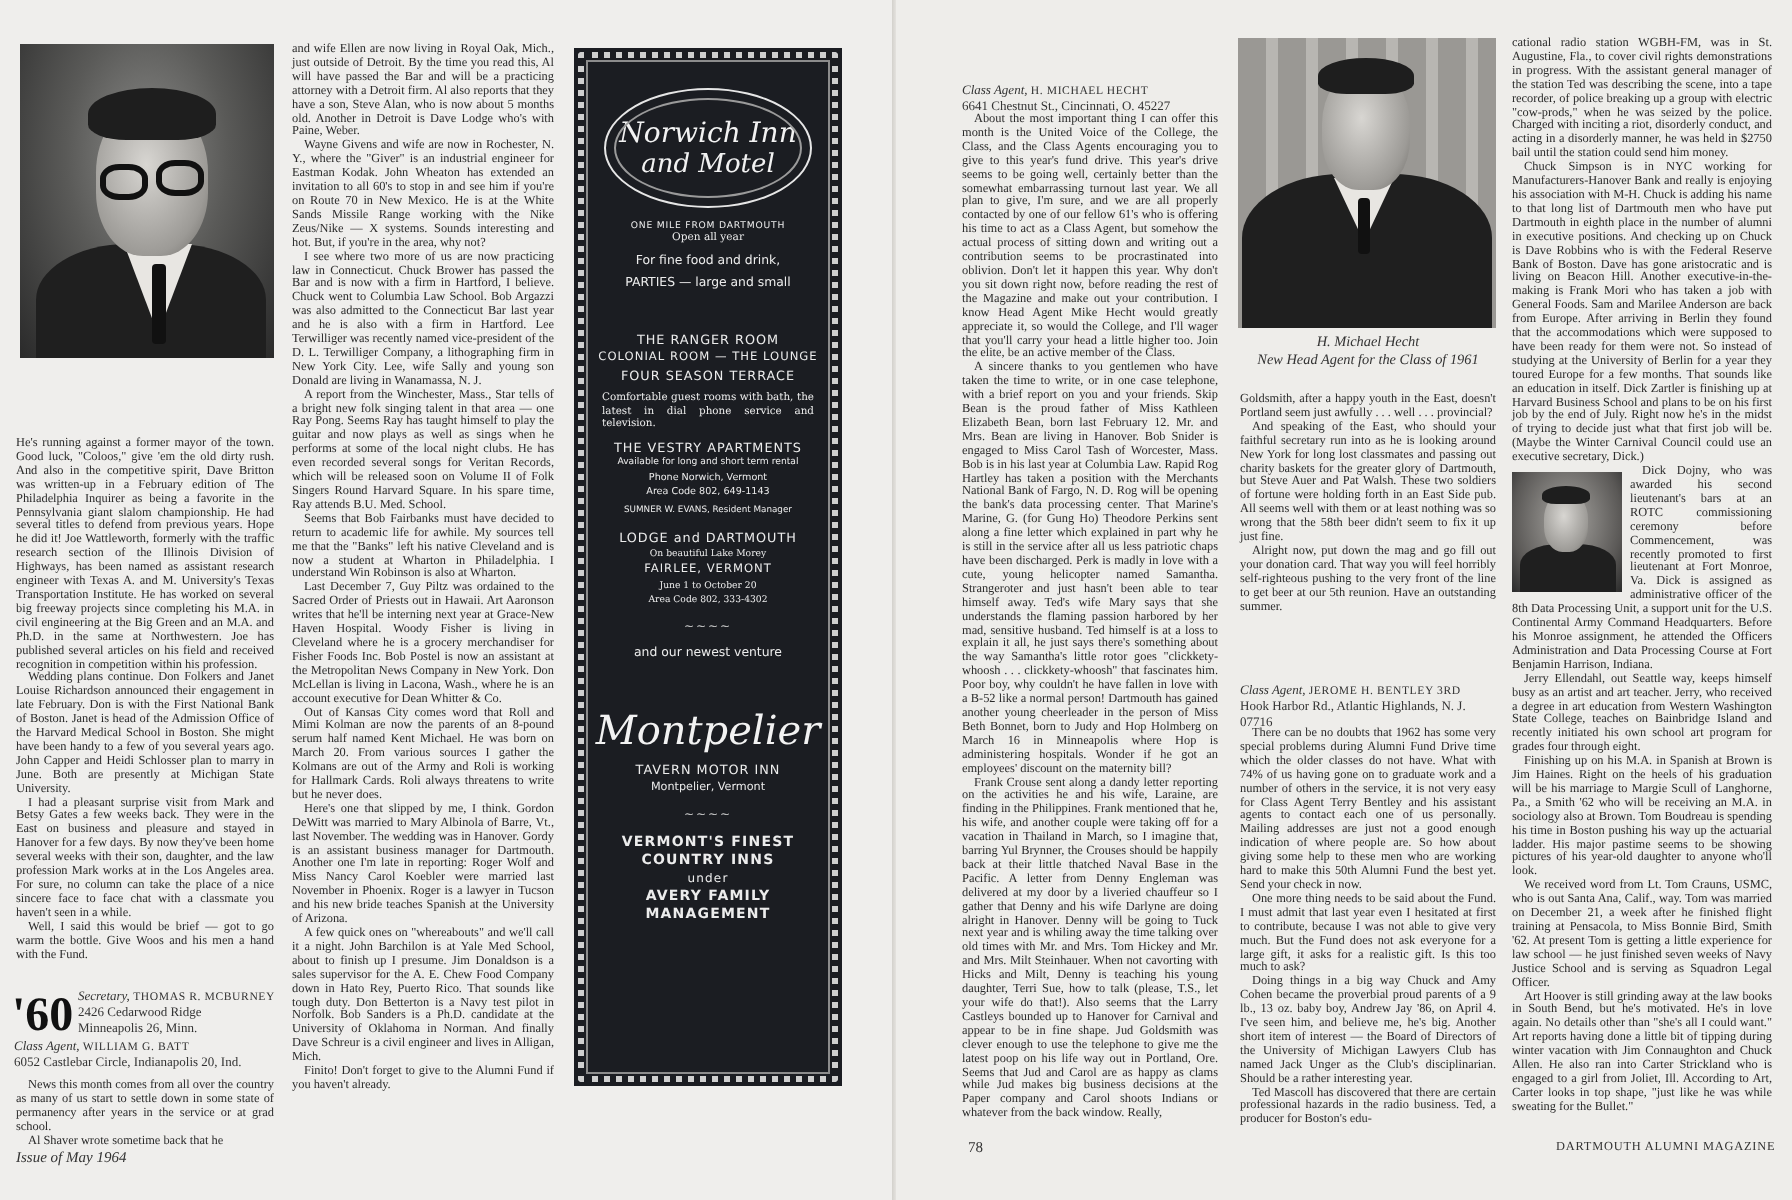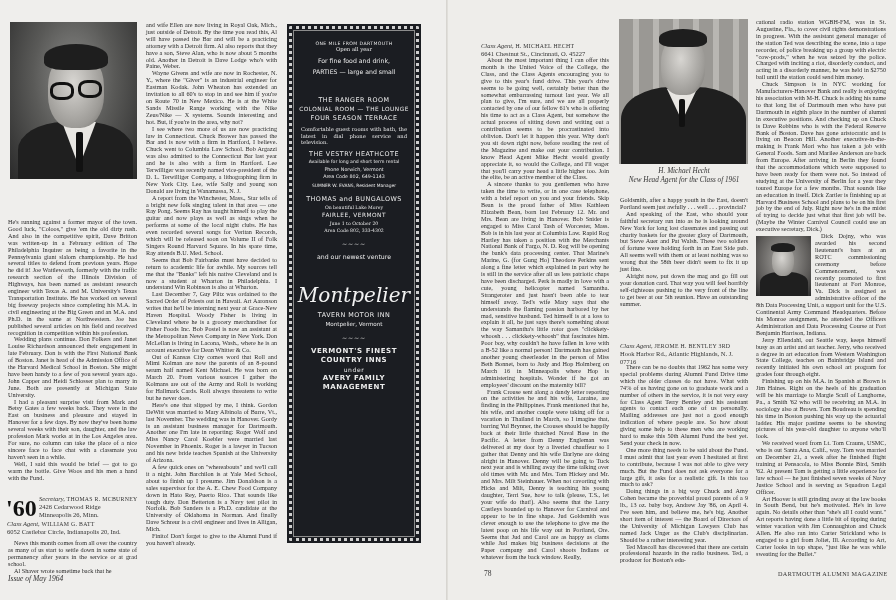--- a/index.html
+++ b/index.html
@@ -109,34 +109,38 @@
       <p>Out of Kansas City comes word that Roll and Mimi Kolman are now the parents of an 8-pound serum half named Kent Michael. He was born on March 20. From various sources I gather the Kolmans are out of the Army and Roli is working for Hallmark Cards. Roli always threatens to write but he never does.</p>
       <p>Here's one that slipped by me, I think. Gordon DeWitt was married to Mary Albinola of Barre, Vt., last November. The wedding was in Hanover. Gordy is an assistant business manager for Dartmouth. Another one I'm late in reporting: Roger Wolf and Miss Nancy Carol Koebler were married last November in Phoenix. Roger is a lawyer in Tucson and his new bride teaches Spanish at the University of Arizona.</p>
       <p>A few quick ones on "whereabouts" and we'll call it a night. John Barchilon is at Yale Med School, about to finish up I presume. Jim Donaldson is a sales supervisor for the A. E. Chew Food Company down in Hato Rey, Puerto Rico. That sounds like tough duty. Don Betterton is a Navy test pilot in Norfolk. Bob Sanders is a Ph.D. candidate at the University of Oklahoma in Norman. And finally Dave Schreur is a civil engineer and lives in Alligan, Mich.</p>
       <p>Finito! Don't forget to give to the Alumni Fund if you haven't already.</p>
     </div>
 
     <div class="ad">
       <div class="ad-border"></div>
       <div class="ad-border2"></div>
       <div class="ad-inner">
+        <div class="logo-oval">
+          <div class="ad-script l1">Norwich Inn</div>
+          <div class="ad-script l2">and Motel</div>
+        </div>
         <div class="small-caps">ONE MILE FROM DARTMOUTH</div>
         <div class="t6" style="font-family:'DejaVu Serif',serif;">Open all year</div>
         <div class="t7" style="margin-top:4px;">For fine food and drink,</div>
         <div class="t7" style="margin-top:3px;">PARTIES — large and small</div>
         <div class="caps" style="margin-top:20px;">THE RANGER ROOM</div>
         <div class="caps" style="font-size:5.8px;">COLONIAL ROOM — THE LOUNGE</div>
         <div class="caps">FOUR SEASON TERRACE</div>
         <div class="para">Comfortable guest rooms with bath, the latest in dial phone service and television.</div>
-        <div class="caps" style="margin-top:4px;">THE VESTRY HEATHCOTE</div>
+        <div class="caps" style="margin-top:4px;">THE VESTRY APARTMENTS</div>
         <div class="t6" style="font-size:4.6px;">Available for long and short term rental</div>
         <div class="t6" style="font-size:4.8px; margin-top:1px;">Phone Norwich, Vermont</div>
         <div class="t6" style="font-size:4.8px;">Area Code 802, 649-1143</div>
         <div class="t6" style="font-size:4.4px; margin-top:2px;">SUMNER W. EVANS, Resident Manager</div>
-        <div class="caps" style="margin-top:6px;">THOMAS and BUNGALOWS</div>
+        <div class="caps" style="margin-top:6px;">LODGE and DARTMOUTH</div>
         <div class="t6" style="font-family:'DejaVu Serif',serif; font-size:4.6px;">On beautiful Lake Morey</div>
         <div class="caps" style="font-size:5.8px;">FAIRLEE, VERMONT</div>
         <div class="t6" style="font-family:'DejaVu Serif',serif; font-size:4.6px;">June 1 to October 20</div>
         <div class="t6" style="font-family:'DejaVu Serif',serif; font-size:4.6px;">Area Code 802, 333-4302</div>
         <div class="swash">~~~~</div>
         <div class="t7">and our newest venture</div>
         <div class="ad-script montpelier">Montpelier</div>
         <div class="caps" style="margin-top:2px;">TAVERN MOTOR INN</div>
         <div class="t7" style="font-size:5.6px;">Montpelier, Vermont</div>
         <div class="swash">~~~~</div>

